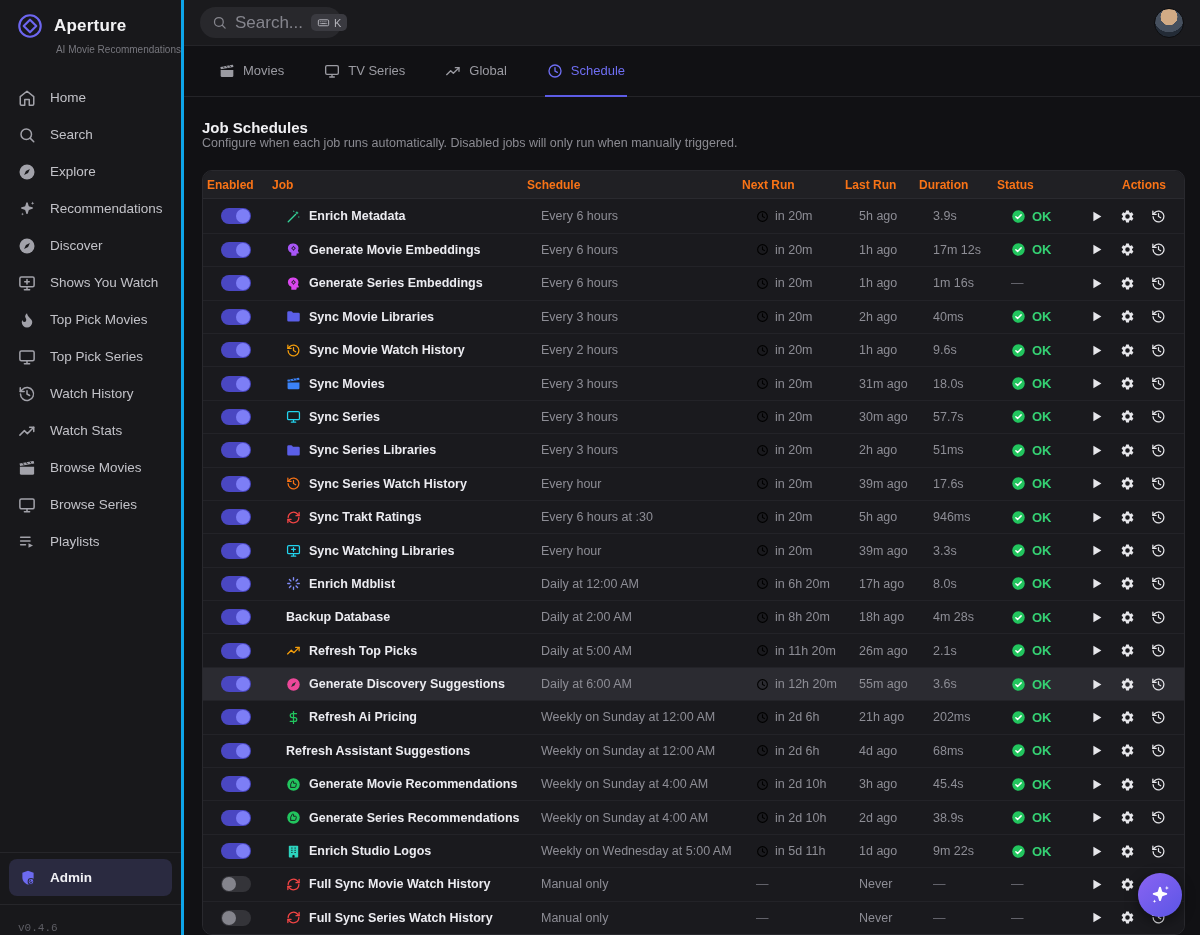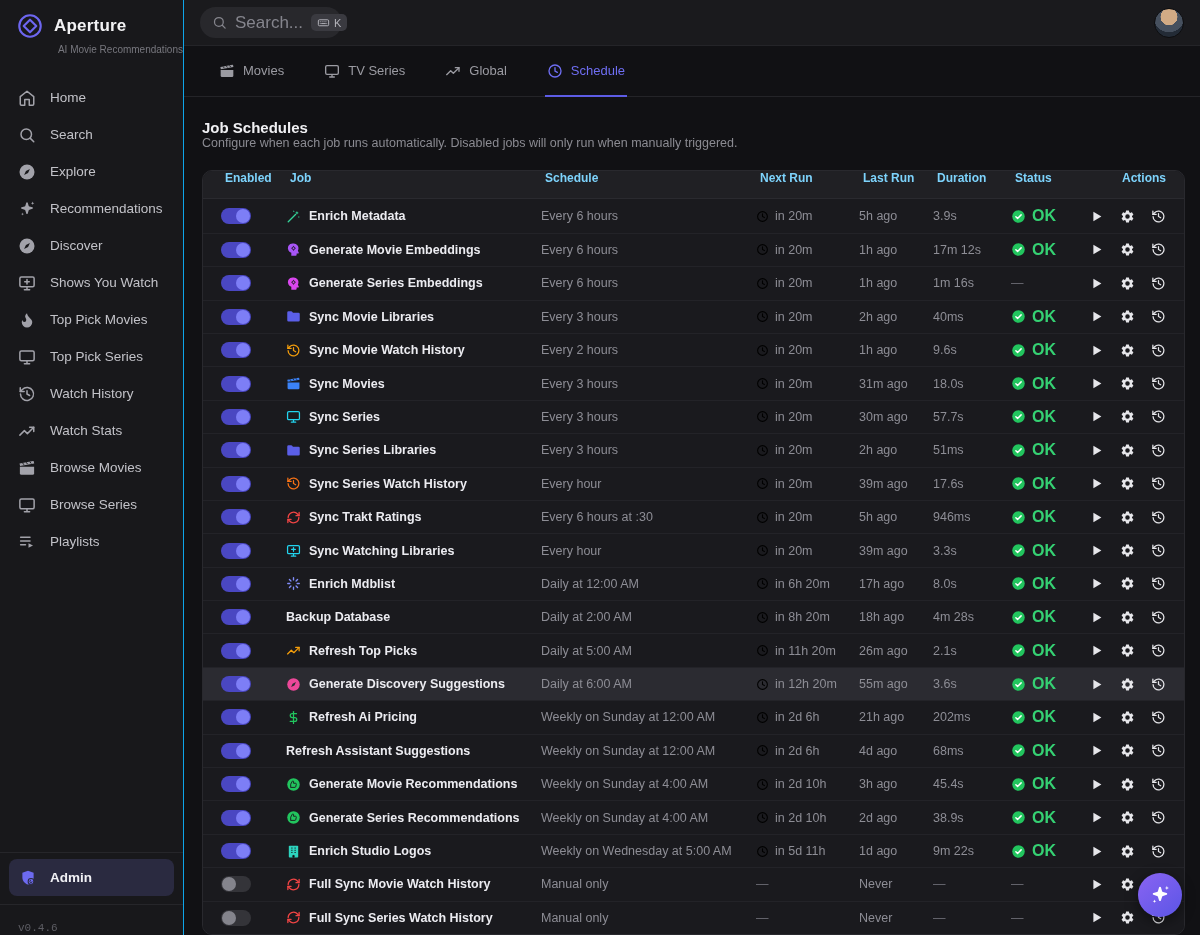--- a/index.html
+++ b/index.html
@@ -1,21 +1,21 @@
 <!DOCTYPE html>
 <html><head>
 <meta charset="utf-8">
 <style>
   * { box-sizing: border-box; margin: 0; padding: 0; }
   html,body { width:1200px; height:935px; overflow:hidden; background:#101013;
     font-family:"Liberation Sans", sans-serif; }
   .app { display:flex; width:1200px; height:935px; }
 
   
-  .sidebar { width:197px; height:935px; background:#18181b; border-right:1px solid #0ea5e9;
+  .sidebar { width:197px; height:935px; background:#18181b; border-right:3px solid #0ea5e9;
     display:flex; flex-direction:column; --cut:#18181b; }
   .brand { display:flex; align-items:center; gap:10px; padding:12px 16px 2px 16px; cursor:pointer; }
   .brand-name { color:#f2f2f4; font-size:17px; font-weight:700; letter-spacing:.2px; }
   .logo-ic { width:28px; height:28px; color:#6d66f0; flex:none; }
   .tagline { color:#77777e; font-size:10px; margin:2px 0 0 54px;text-align:right; }
   nav.side-nav { margin-top:24px; }
   .nav-item { display:flex; align-items:center; gap:14px; height:37px; padding:0 18px;
     color:#c2c2c8; font-size:13.5px; cursor:pointer; }
   .nav-item .ic { color:#a2a2aa; }
   .side-bottom { margin-top:auto; border-top:1px solid #26262a; padding:6px 9px 8px 9px; }
@@ -47,39 +47,39 @@
   .tab.active .ic { color:#6f6ef3; }
   .tab.active { border-bottom-color:#5d5ce6; }
 
   .content { padding:22px 15px 0 18px; }
   .page-title { color:#f0f0f3; font-size:15px; font-weight:700; }
   .page-sub { color:#8b8b92; font-size:12.5px; }
 
   
   .jobtable { margin-top:20px; border:1px solid #29292e; border-radius:10px; overflow:hidden;
     background:#1a1a1e; }
-  .thead { display:flex; align-items:flex-start; height:28px; background:#202024;
-    border-bottom:1px solid #2a2a2f; padding-left:22px; color:#7dd3fc; font-size:12px; font-weight:700; }
+  .thead { display:flex; align-items:center; height:28px; background:#202024;
+    border-bottom:1px solid #2a2a2f; padding-left:4px; color:#f97316; font-size:12px; font-weight:700; }
   .trow { display:flex; align-items:center; height:33.4px; padding-left:18px; background:#1a1a1e;
     border-top:1px solid #232328; --cut:#1a1a1e; }
   .trow:first-child { border-top:none; }
   .trow.hl { background:#2b2b31; --cut:#2b2b31; }
   .cell { display:flex; align-items:center; }
   .c-enabled { width:65px; }
   .c-job { width:255px; gap:8px; }
   .c-schedule { width:215px; }
   .c-next { width:103px; gap:6px; }
   .c-last { width:74px; }
   .c-duration { width:78px; }
   .c-status { width:78px; gap:6px; }
   .c-actions { flex:1; justify-content:flex-end; gap:16px; padding-right:18px; }
   .job-name { color:#ececf1; font-size:12.5px; font-weight:700; }
   .mut { color:#8d8d95; font-size:12.5px; }
   .dash { color:#6e6e76; font-size:12.5px; }
-  .ok-text { color:#35d173; font-size:16px; font-weight:700; }
+  .ok-text { color:#35d173; font-size:13px; font-weight:700; }
   .act-btn { background:none; border:none; color:#e6e6ea; cursor:pointer; padding:0; display:flex; }
 
   .toggle { width:30px; height:16px; border-radius:9px; position:relative; cursor:pointer; flex:none; }
   .toggle.on { background:#4a47c2; }
   .toggle.off { background:#343439; }
   .toggle .knob { position:absolute; top:1px; width:14px; height:14px; border-radius:50%; }
   .toggle.on .knob { right:1px; background:#7d7ef6; }
   .toggle.off .knob { left:1px; background:#84848c; }
 
   .fab { position:absolute; right:18px; bottom:18px; width:44px; height:44px; border-radius:50%;

